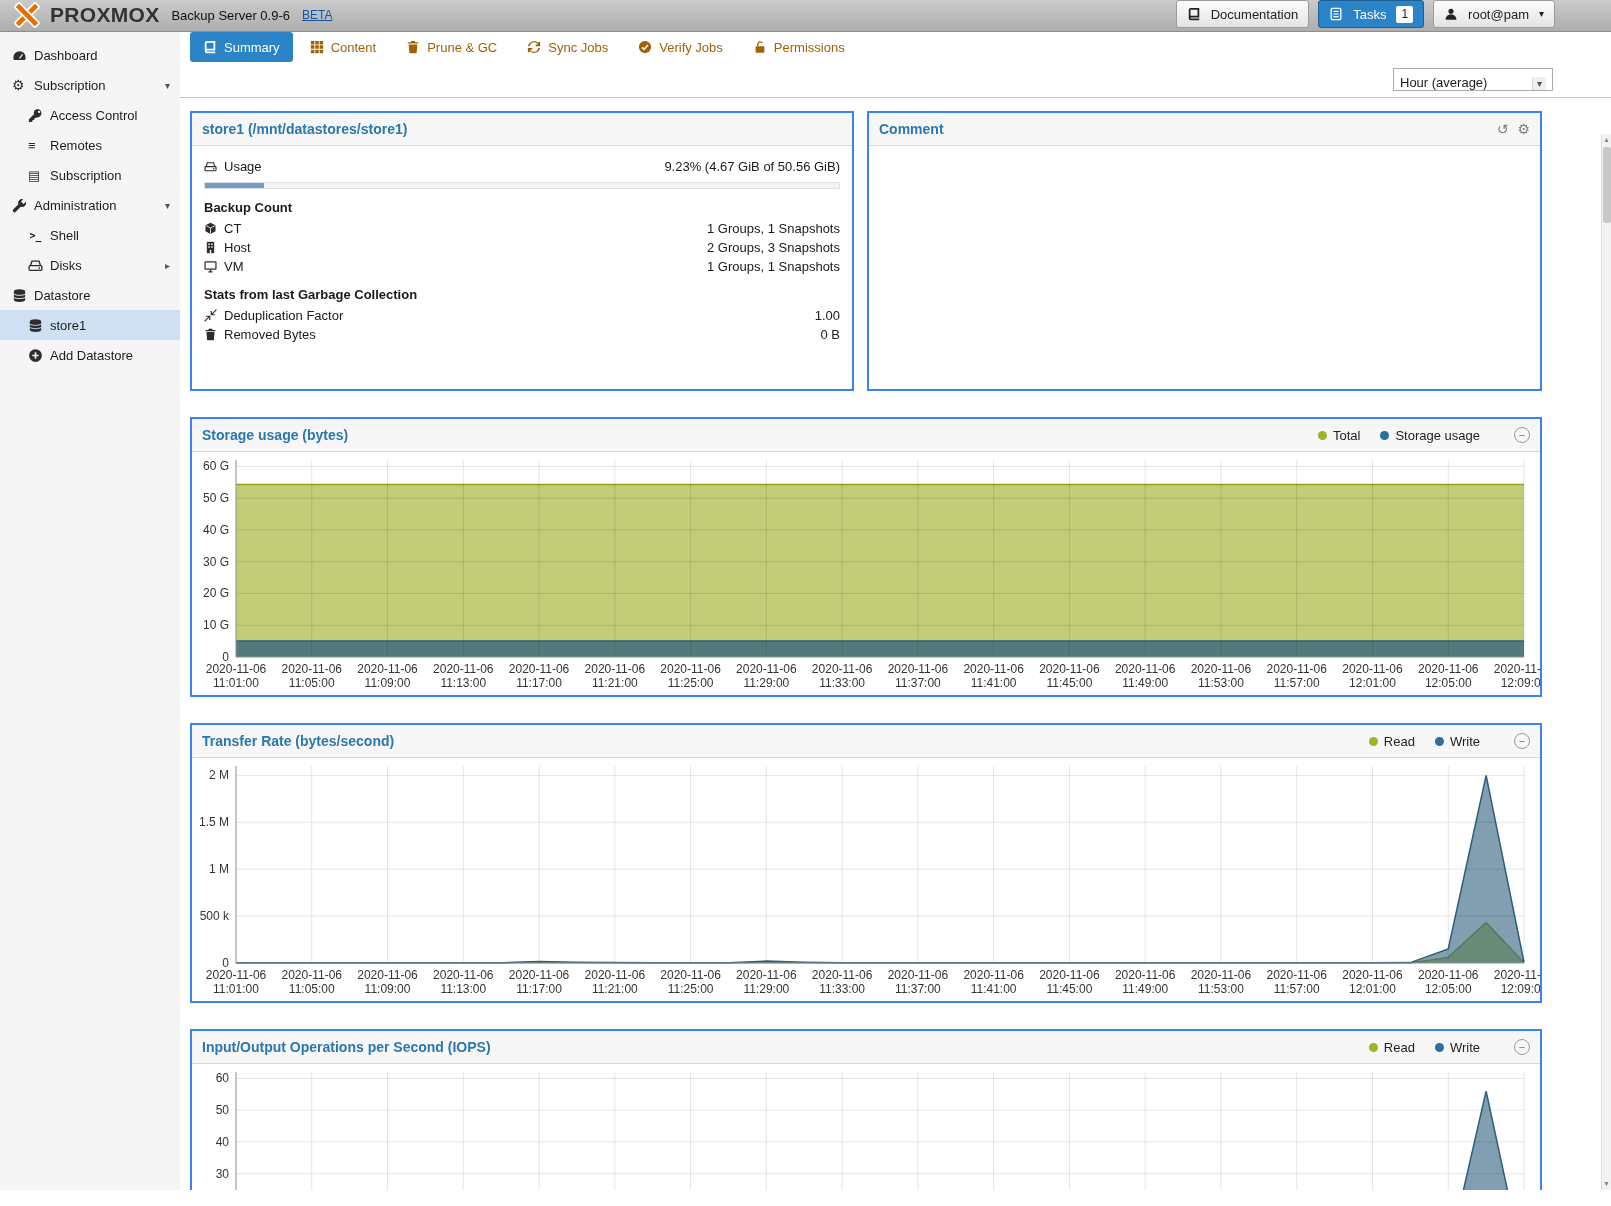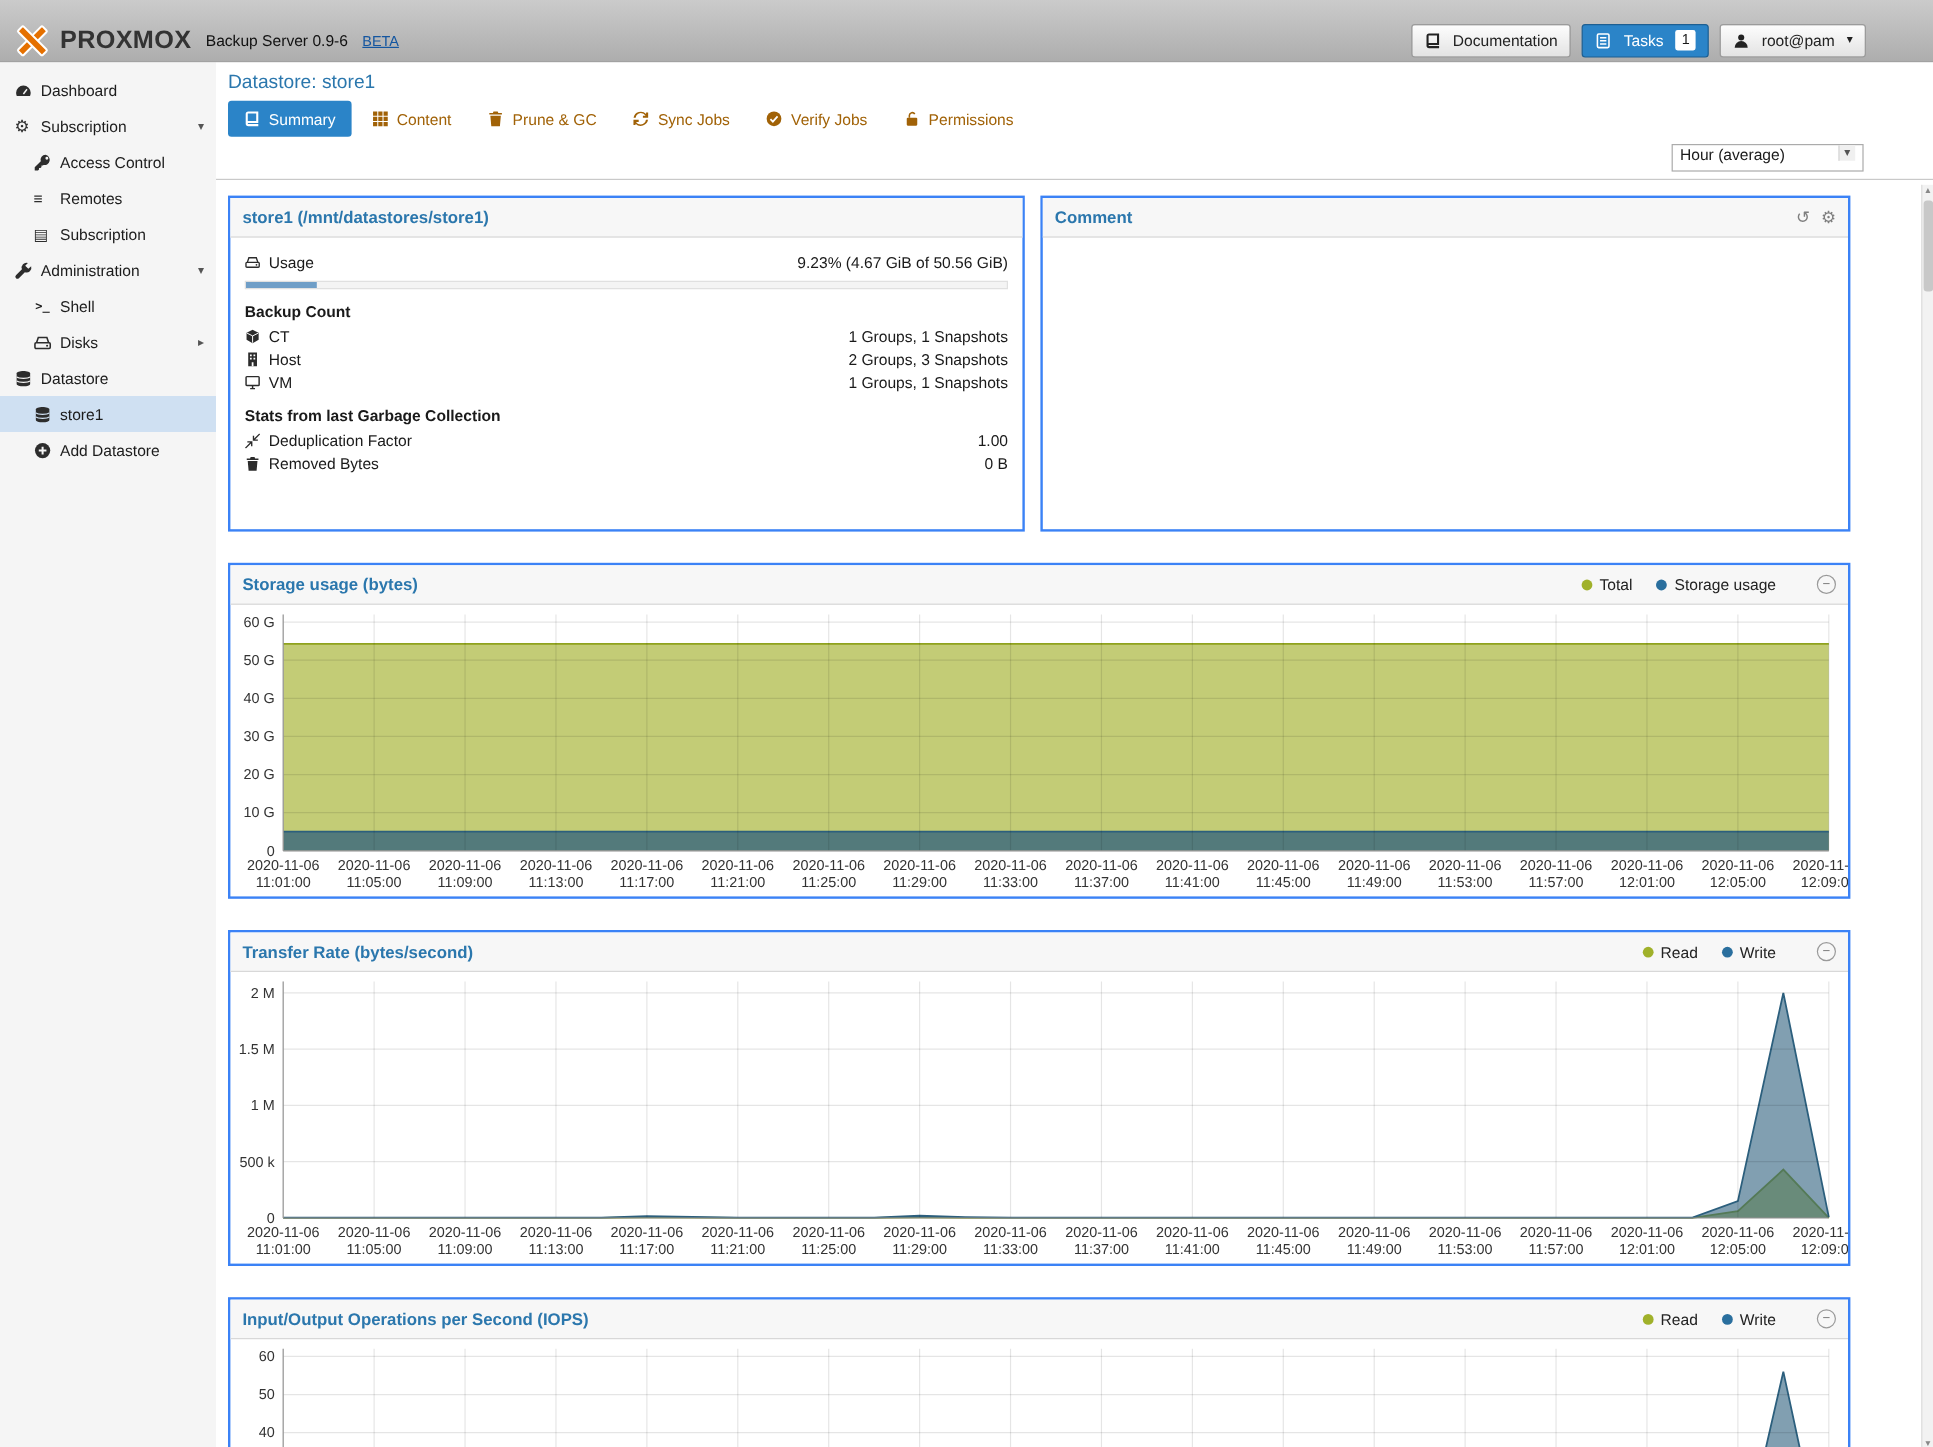--- a/index.html
+++ b/index.html
@@ -1,20 +1,20 @@
 <!DOCTYPE html>
 <html><head>
 <meta charset="utf-8">
 <style>
   *{box-sizing:border-box;margin:0;padding:0}
   html,body{width:1611px;height:1206px;overflow:hidden}
   body{font-family:"Liberation Sans","DejaVu Sans",sans-serif;font-size:13px;color:#1a1a1a;background:#fff}
   svg{display:block}
   
-  .topbar{height:52px;background:linear-gradient(#cbcbcb,#adadad);border-bottom:1px solid #8f8f8f;display:flex;align-items:center;justify-content:space-between;padding:16px 56px 0 12px}
+  .topbar{height:32px;background:linear-gradient(#cbcbcb,#adadad);border-bottom:1px solid #8f8f8f;display:flex;align-items:flex-start;justify-content:space-between;padding:0 56px 0 12px}
   .brand{display:flex;align-items:center;gap:8px}
   .brand-text{font-size:21px;font-weight:bold;color:#333;letter-spacing:.3px}
   .subtitle{margin-left:4px;font-size:13px;color:#111}
   .beta{color:#1456a0;text-decoration:underline;font-size:12px;margin-left:4px;cursor:pointer}
   .top-actions{display:flex;align-items:center;gap:9px}
   .tbtn{display:inline-flex;align-items:center;gap:10px;height:28px;padding:0 10px;border:1px solid #9b9b9b;border-radius:3px;background:linear-gradient(#fdfdfd,#e3e3e3);color:#222;font-size:13px;cursor:pointer}
   .tbtn.tasks{background:#2b84c8;border-color:#1d5f92;color:#fff}
   .badge{background:#fff;color:#1a1a1a;border-radius:2px;padding:0 5px;font-size:12px;line-height:17px}
   .ti{width:14px;height:14px}
   .caret{font-size:10px;color:inherit;line-height:10px}
@@ -28,21 +28,21 @@
   .sb-caret{position:absolute;right:10px;font-size:10px;color:#555}
   .shell-glyph{font-family:"DejaVu Sans Mono",monospace;font-size:10px;font-weight:bold;width:15px;text-align:center}
   
   .main{position:relative;flex:1;background:#fff;overflow:hidden}
   .page-title{padding:8px 0 6px 10px;font-size:16px;color:#2b77ad}
   .tabs{display:flex;gap:4px;margin-left:10px;height:30px}
   .tab{display:flex;align-items:center;gap:7px;padding:0 13px;height:30px;border-radius:3px;cursor:pointer;color:#a16207}
   .tab.active{background:#2b84c8;color:#fff}
   .tab .ti{color:currentColor}
   .toolbar{height:36px;border-bottom:1px solid #c9c9c9;display:flex;align-items:center;justify-content:flex-end;padding-right:58px}
-  .range-select{width:160px;height:23px;border:1px solid #ababab;background:#fff;display:flex;align-items:flex-start;padding:0 6px;cursor:pointer}
+  .range-select{width:160px;height:23px;border:1px solid #ababab;background:#fff;display:flex;align-items:flex-end;padding:0 6px;cursor:pointer}
   .sel-caret{margin-left:auto;font-size:10px;color:#555;background:#f0f0f0;padding:1px 4px;border-left:1px solid #d5d5d5}
   .content{width:1352px;margin:13px 0 0 10px}
   
   .panel{border:2px solid #3b82f6;background:#fff}
   .panel-header{height:33px;background:#f7f7f7;border-bottom:1px solid #d8d8d8;display:flex;align-items:center;padding:0 10px}
   .panel-title{font-size:14px;font-weight:bold;color:#2b77ad}
   .row-panels{display:flex;gap:13px}
   .summary-panel{width:664px;height:280px;flex:0 0 664px}
   .comment-panel{flex:1;height:280px}
   .panel-tools{margin-left:auto;display:flex;gap:9px;align-items:center}
@@ -178,21 +178,20 @@
     <div class="sb-item lvl1">
       <svg class="si" viewBox="0 0 16 16">
           <circle cx="8" cy="8" r="6.8" fill="currentColor"></circle>
           <path d="M8 4.6v6.8M4.6 8h6.8" stroke="#f5f5f5" stroke-width="1.8"></path>
         </svg>
       <span>Add Datastore</span>
     </div>
   </div>
 
   <div class="main">
-    <div class="page-title">Datastore: store1</div>
 
     <div class="tabs">
       <div class="tab active">
         <svg class="ti" viewBox="0 0 16 16">
             <path fill="currentColor" d="M4.5 1A2.5 2.5 0 0 0 2 3.5v9A2.5 2.5 0 0 0 4.5 15H14v-2H4.5a.5.5 0 0 1 0-1H14V1H4.5zM4 3h8v7H4.2c-.07 0-.13 0-.2.02V3z"></path>
           </svg>
         <span>Summary</span>
       </div>
       <div class="tab">
         <svg class="ti" viewBox="0 0 16 16">

